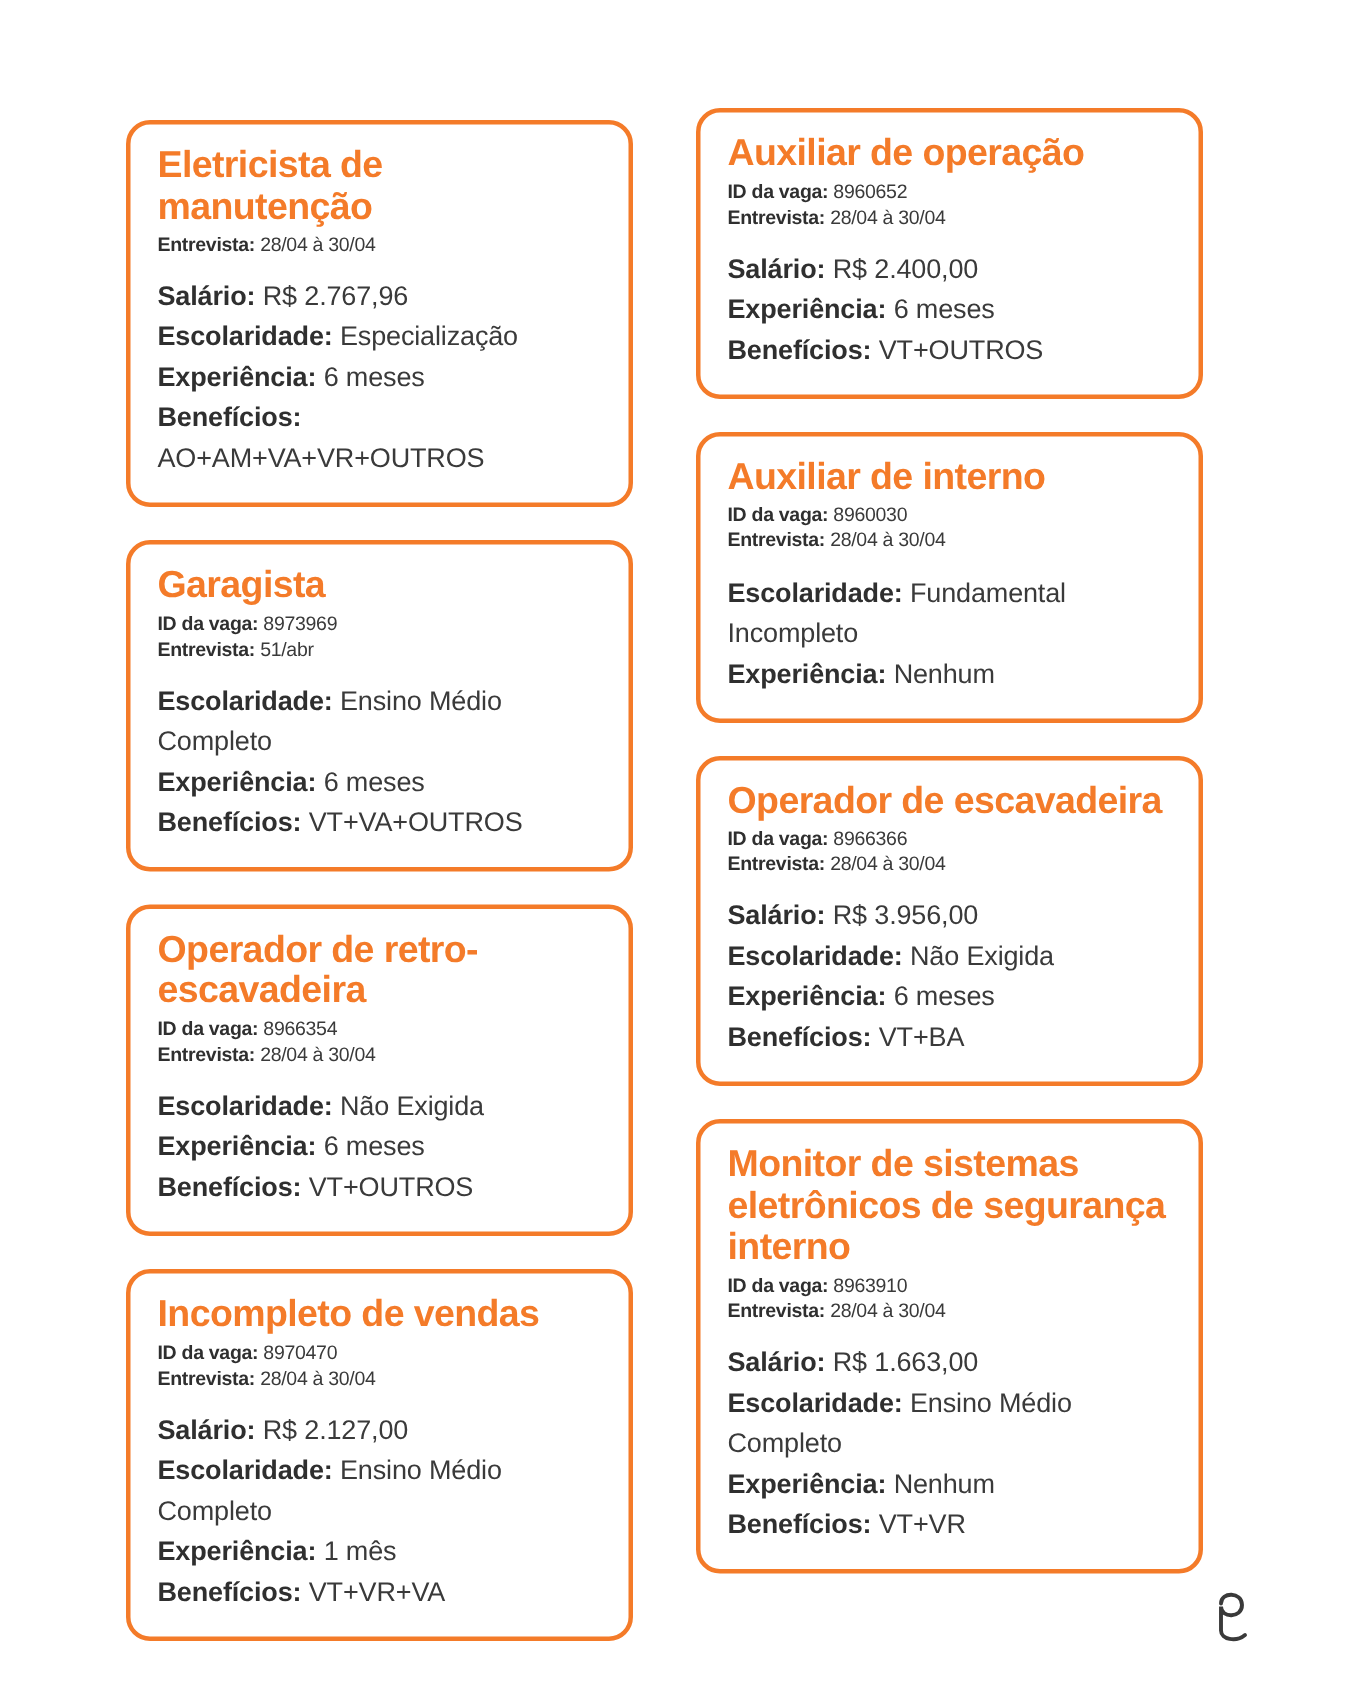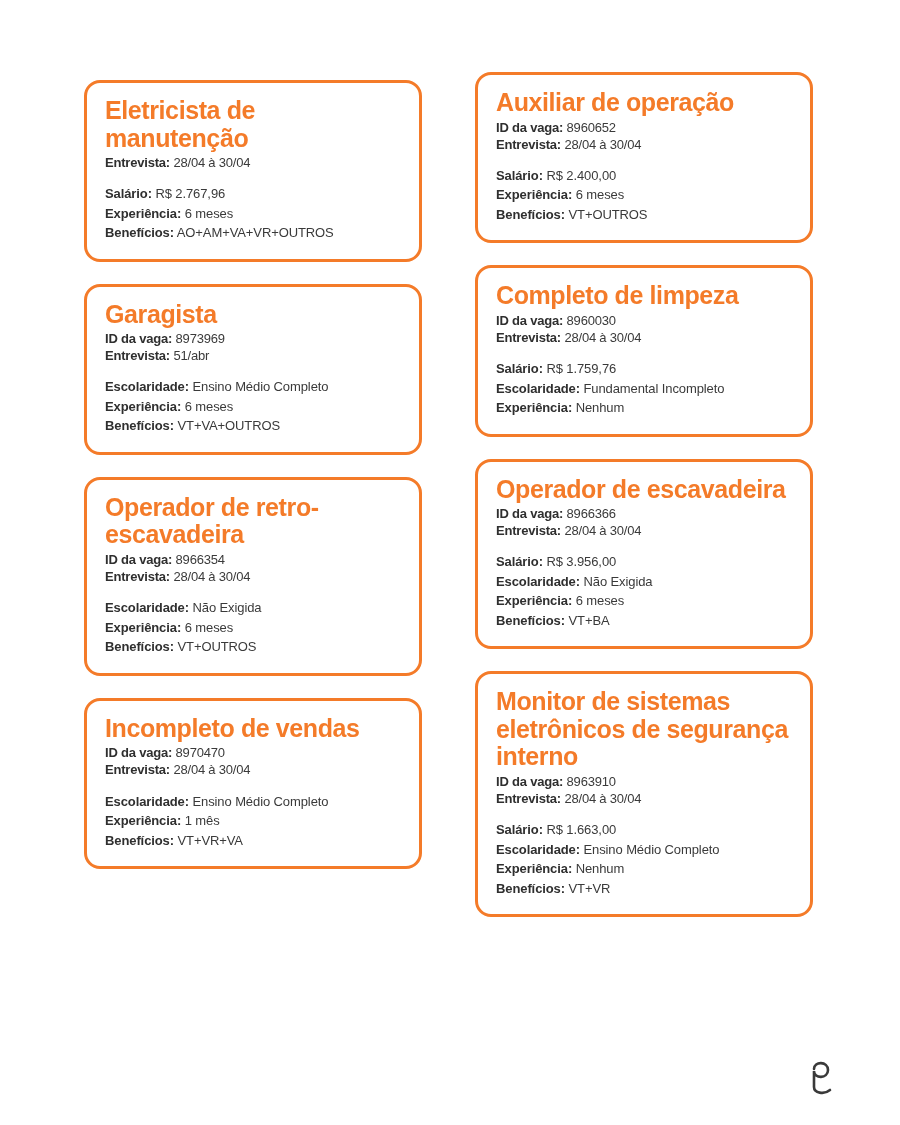--- a/index.html
+++ b/index.html
@@ -26,21 +26,21 @@
     display: flex;
     gap: 42px;
     align-items: flex-start;
   }
   .col {
     width: 338px;
     display: flex;
     flex-direction: column;
   }
   .col-left { padding-top: 8px; }
-  .col-right { padding-top: 0px; margin-left: 11px; }
+  .col-right { padding-top: 0px; }
 
   .card {
     border: 3px solid #F47B29;
     border-radius: 16px;
     padding: 14px 18px 16px 18px;
     box-sizing: border-box;
     margin-bottom: 22px;
     background: #fff;
   }
   .card-title {
@@ -56,21 +56,21 @@
     line-height: 1.32;
     color: #3a3a3a;
     letter-spacing: -0.2px;
   }
   .head-line b { color: #2f2f2f; }
 
   .detail-block {
     margin-top: 13px;
   }
   .detail-line {
-    font-size: 13px;
+    font-size: 18px;
     line-height: 1.5;
     color: #3a3a3a;
     letter-spacing: -0.1px;
   }
   .detail-line b { color: #2f2f2f; }
 
   .logo {
     position: absolute;
     right: 54px;
     bottom: 28px;
@@ -91,20 +91,24 @@
         <div class="head-line">
           <b>Entrevista:</b>
           <span>28/04 à 30/04</span>
         </div>
         <div class="detail-block">
           <div class="detail-line">
             <b>Salário:</b>
             <span>R$ 2.767,96</span>
           </div>
           <div class="detail-line">
+            <b>Escolaridade:</b>
+            <span>Especialização</span>
+          </div>
+          <div class="detail-line">
             <b>Experiência:</b>
             <span>6 meses</span>
           </div>
           <div class="detail-line">
             <b>Benefícios:</b>
             <span>AO+AM+VA+VR+OUTROS</span>
           </div>
         </div>
       </div>
 
@@ -165,20 +169,24 @@
         <div class="head-line">
           <b>ID da vaga:</b>
           <span>8970470</span>
         </div>
         <div class="head-line">
           <b>Entrevista:</b>
           <span>28/04 à 30/04</span>
         </div>
         <div class="detail-block">
           <div class="detail-line">
+            <b>Salário:</b>
+            <span>R$ 2.127,00</span>
+          </div>
+          <div class="detail-line">
             <b>Escolaridade:</b>
             <span>Ensino Médio Completo</span>
           </div>
           <div class="detail-line">
             <b>Experiência:</b>
             <span>1 mês</span>
           </div>
           <div class="detail-line">
             <b>Benefícios:</b>
             <span>VT+VR+VA</span>
@@ -210,34 +218,30 @@
             <span>6 meses</span>
           </div>
           <div class="detail-line">
             <b>Benefícios:</b>
             <span>VT+OUTROS</span>
           </div>
         </div>
       </div>
 
       <div class="card">
-        <div class="card-title">Completo de limpeza</div>
+        <div class="card-title">Auxiliar de interno</div>
         <div class="head-line">
           <b>ID da vaga:</b>
           <span>8960030</span>
         </div>
         <div class="head-line">
           <b>Entrevista:</b>
           <span>28/04 à 30/04</span>
         </div>
         <div class="detail-block">
-          <div class="detail-line">
-            <b>Salário:</b>
-            <span>R$ 1.759,76</span>
-          </div>
           <div class="detail-line">
             <b>Escolaridade:</b>
             <span>Fundamental Incompleto</span>
           </div>
           <div class="detail-line">
             <b>Experiência:</b>
             <span>Nenhum</span>
           </div>
         </div>
       </div>

